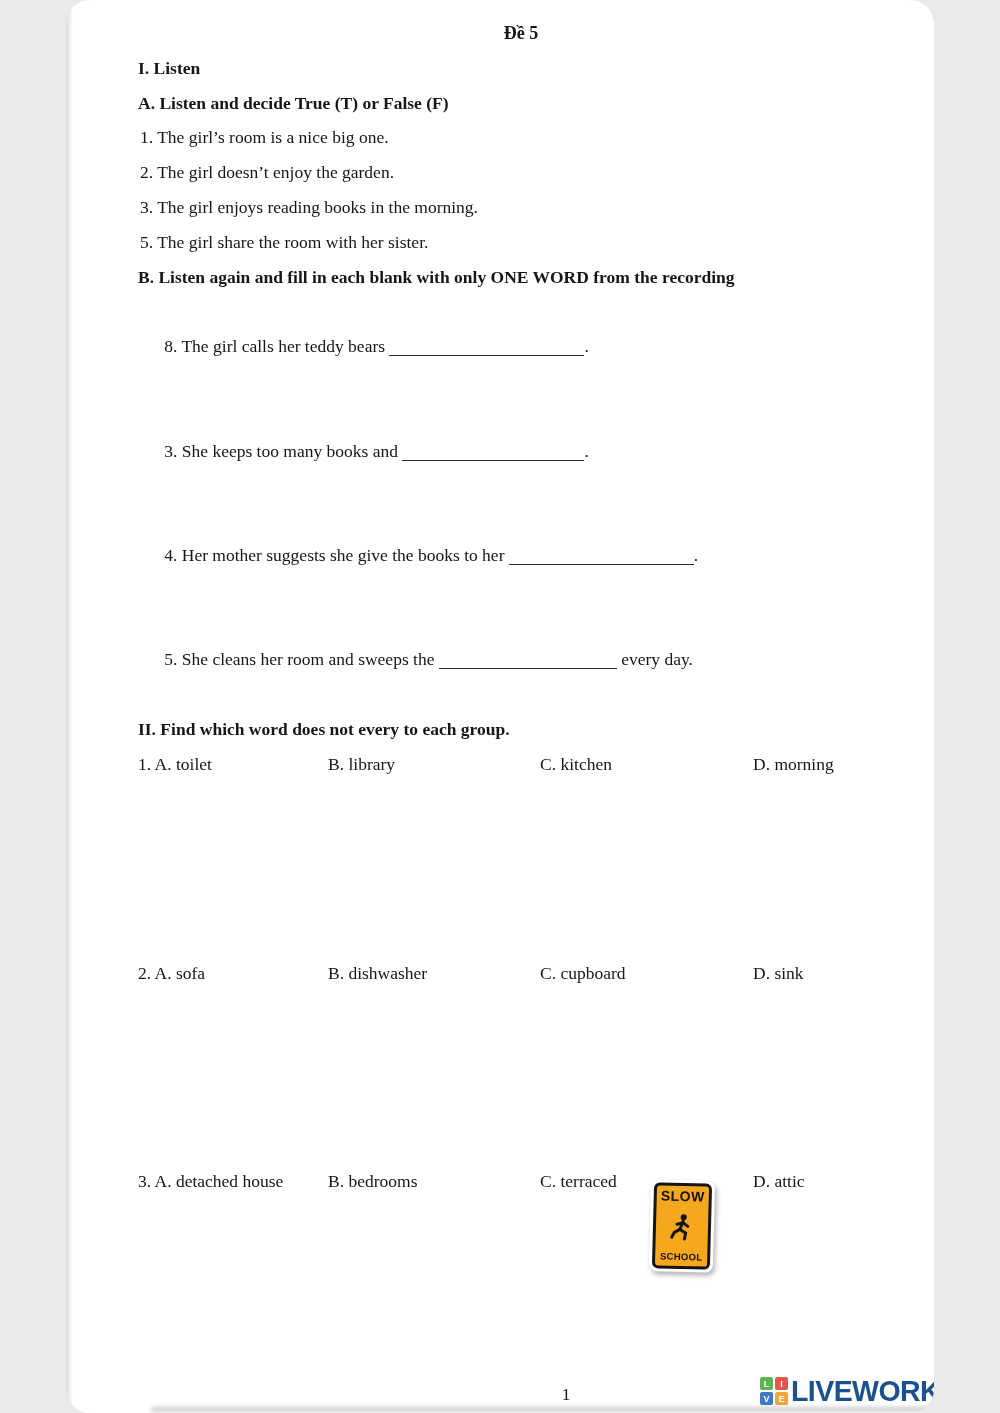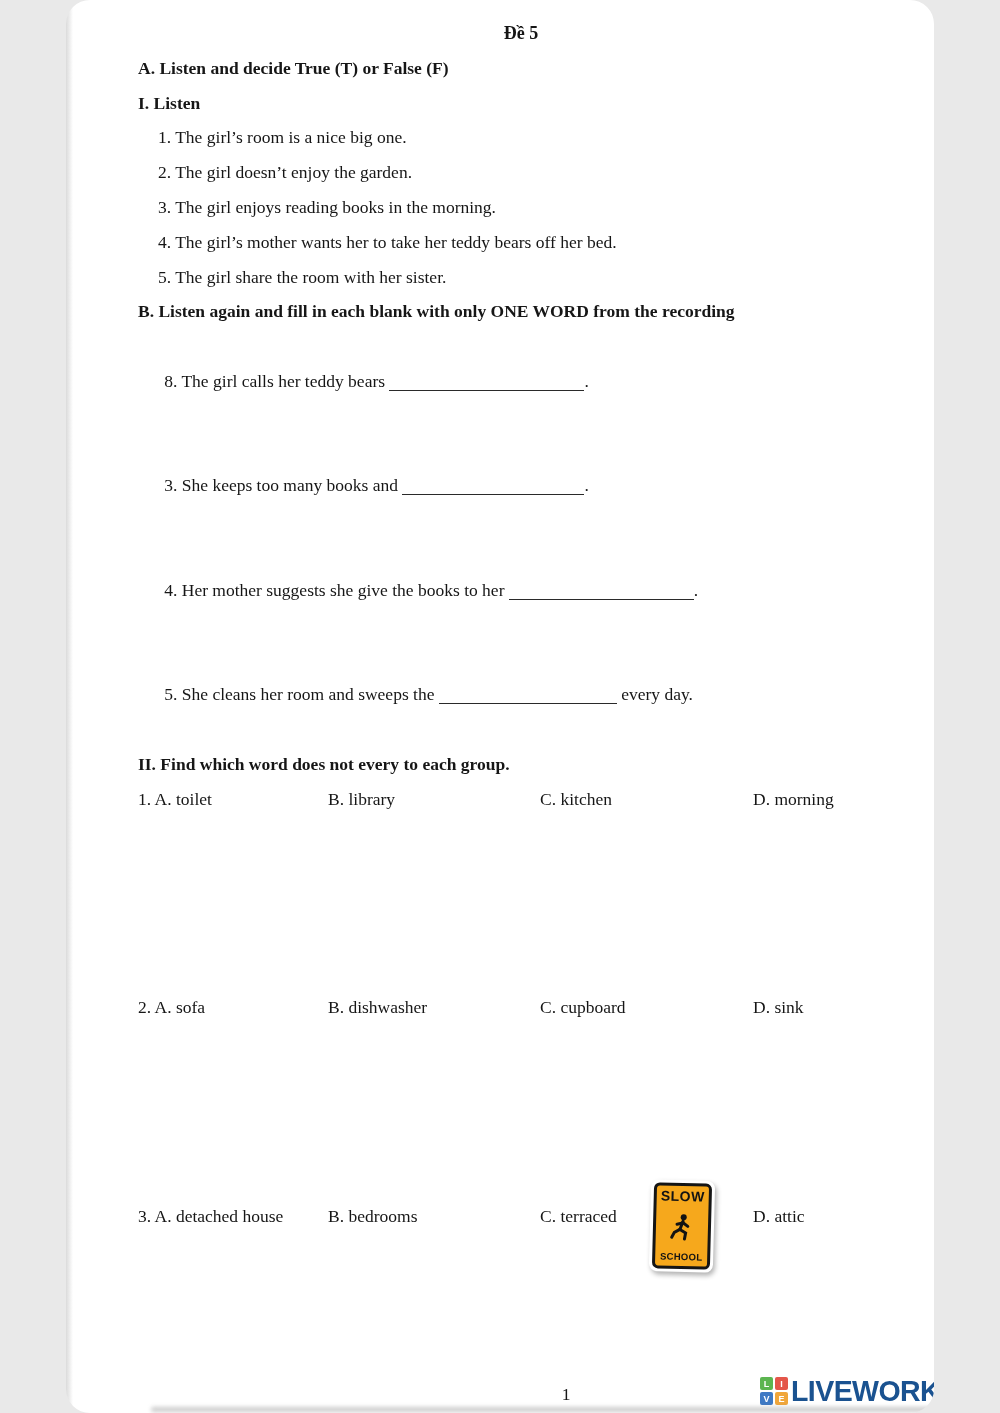--- a/index.html
+++ b/index.html
@@ -16,21 +16,21 @@
   }
   .content { padding:16px 30px 0 72px; }
   .line {
     position:relative;
     line-height:34.8px;
     min-height:34.8px;
     white-space:pre-wrap;
   }
   .bold { font-weight:bold; }
   .title { text-align:center; font-size:18px; }
-  .indent { margin-left:20px; }
+  .indent { margin-left:2px; }
   .cols > span { position:absolute; top:0; white-space:pre; }
   .blank {
     display:inline-block;
     border-bottom:1.4px solid #2a2a2a;
     height:1em;
     vertical-align:-4px;
   }
 
   
   .sign {
@@ -99,28 +99,27 @@
 </head>
 <body>
 
 <div class="page">
   <div class="edge-left"></div>
 
   <div class="content">
 
     <div class="line title bold">Đề 5</div>
 
+    <div class="line bold">I. Listen</div>
+
     <div class="line bold">A. Listen and decide True (T) or False (F)</div>
-
-    <div class="line bold">I. Listen</div>
 
     <div class="line indent">1. The girl’s room is a nice big one.</div>
     <div class="line indent">2. The girl doesn’t enjoy the garden.</div>
     <div class="line indent">3. The girl enjoys reading books in the morning.</div>
-    <div class="line indent">4. The girl’s mother wants her to take her teddy bears off her bed.</div>
     <div class="line indent">5. The girl share the room with her sister.</div>
 
     <div class="line bold">B. Listen again and fill in each blank with only ONE WORD from the recording</div>
 
     <div class="line">
       <span>8. The girl calls her teddy bears </span><span class="blank" style="width:195px"></span><span>.</span>
     </div>
     <div class="line">
       <span>3. She keeps too many books and </span><span class="blank" style="width:182px"></span><span>.</span>
     </div>

